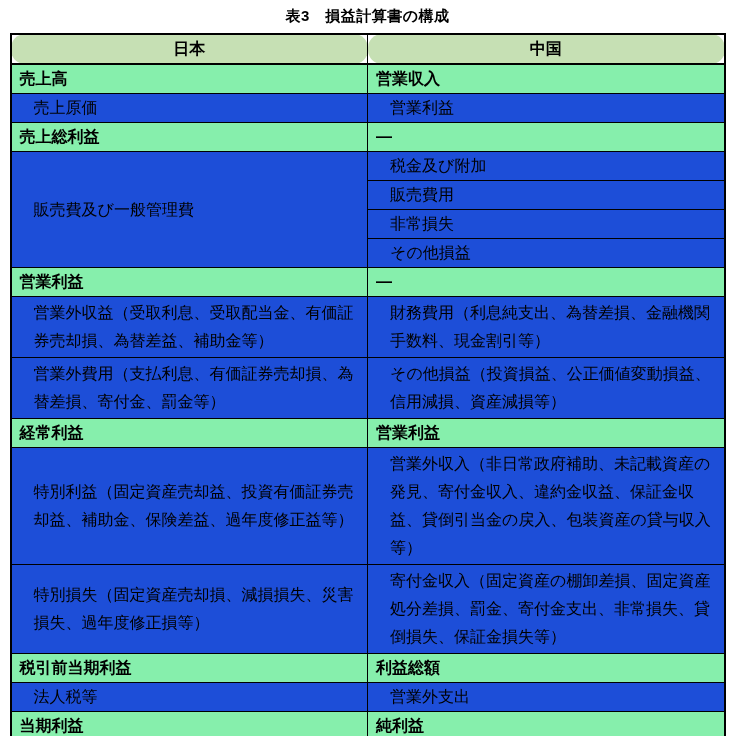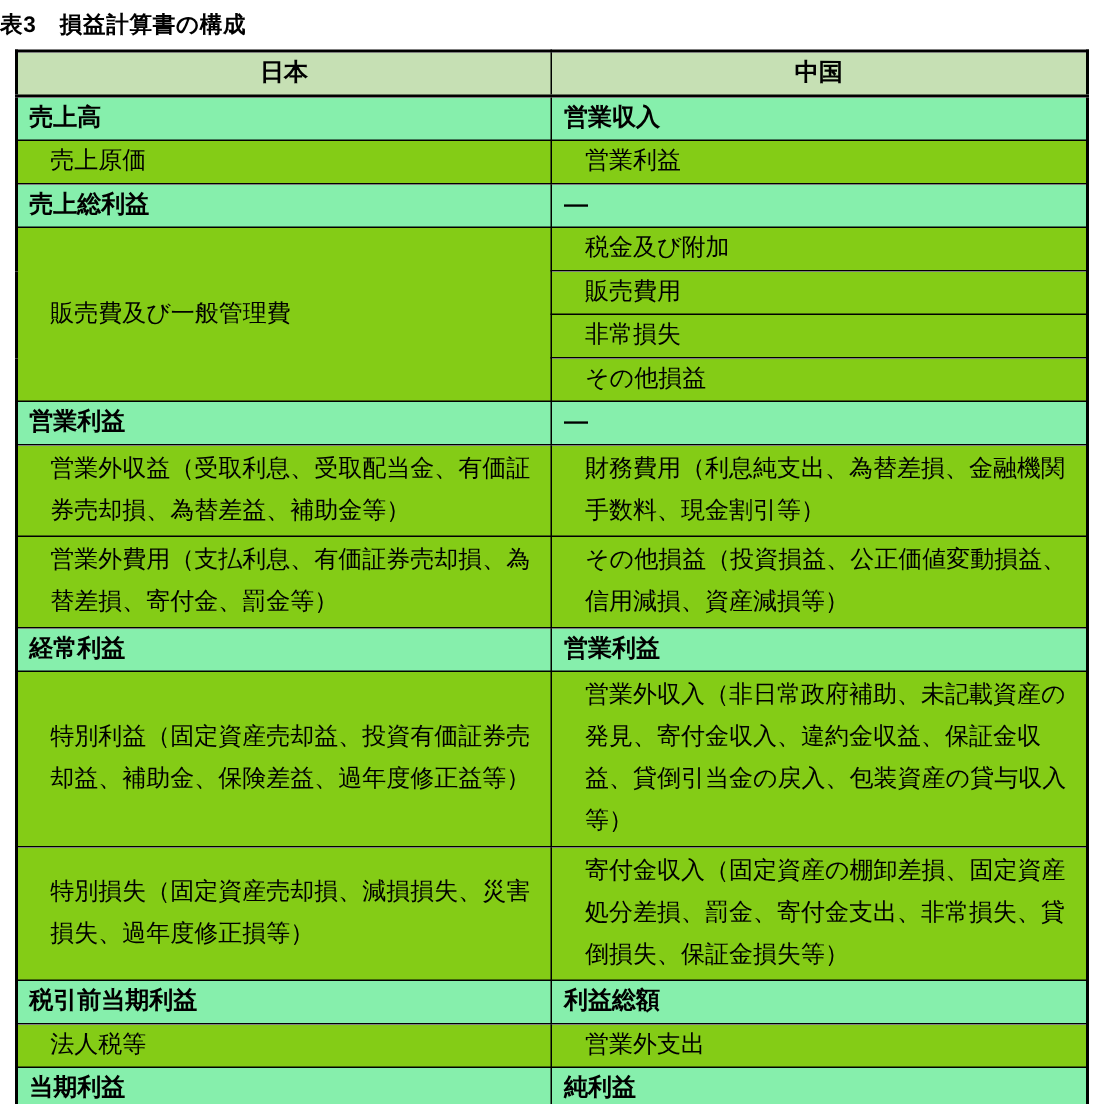--- a/index.html
+++ b/index.html
@@ -11,20 +11,21 @@
     color: #000000;
   }
   .page {
     width: 735px;
     height: 736px;
     overflow: hidden;
   }
   .doc-title {
     margin-top: 7px;
     margin-bottom: 7px;
+    text-align: center;
     font-size: 15px;
     font-weight: bold;
     letter-spacing: 0.5px;
   }
   table.statement {
     width: 716px;
     margin: 0 auto;
     border-collapse: collapse;
     table-layout: fixed;
     border: 2px solid #000000;
@@ -38,30 +39,31 @@
     vertical-align: middle;
     overflow: hidden;
   }
   tr.header-row th {
     background: #c6e0b4;
     font-weight: bold;
     text-align: center;
     height: 28px;
     border-bottom: 2px solid #000000;
     padding: 0 8px;
+    border-radius: 14px;
   }
   tr.section-row td {
     background: #86efac;
     font-weight: bold;
     height: 28px;
     padding: 0 8px;
     text-align: left;
   }
   tr.item-row td {
-    background: #84cc16;
+    background: #1d4ed8;
     font-weight: normal;
     padding: 2px 10px 2px 22px;
     text-align: left;
     font-family: Liberation Serif, serif;
   }
   tr.item-row.single td { height: 28px; padding-top: 0; padding-bottom: 0; }
   td.merged-cell { vertical-align: middle; }
 </style>
 </head>
 <body>

